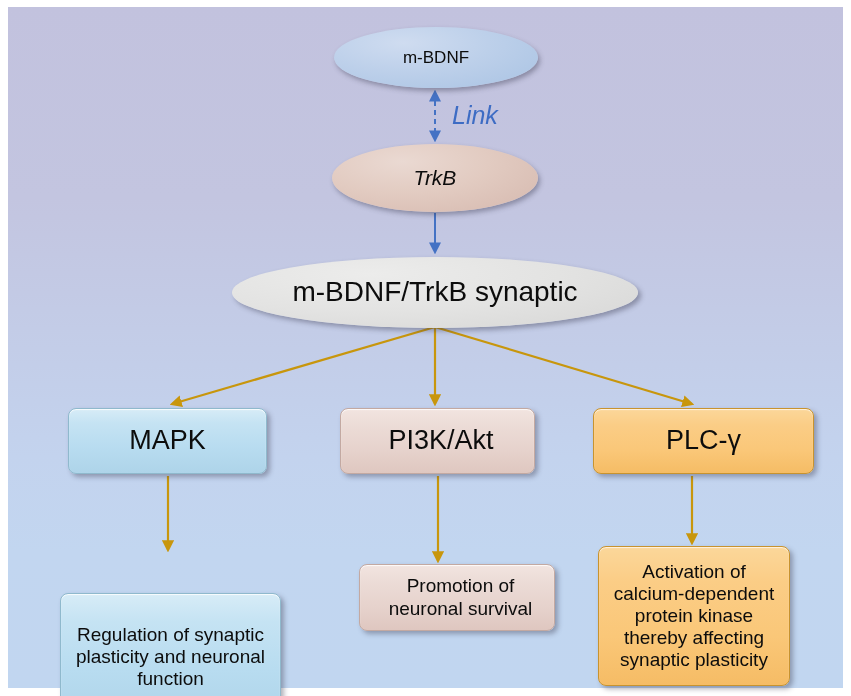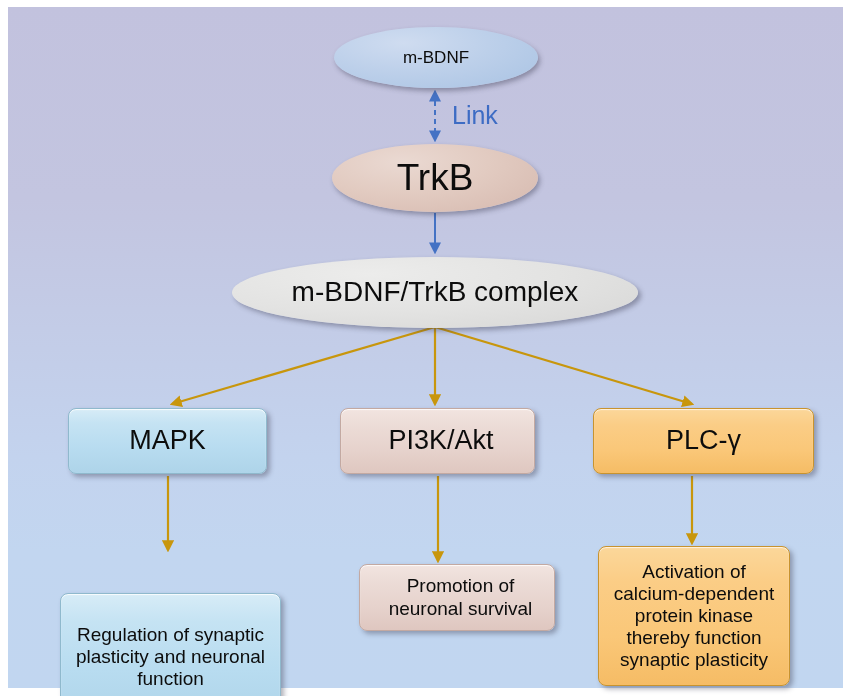--- a/index.html
+++ b/index.html
@@ -59,23 +59,24 @@
 
   #node-mbdnf {
     left: 334px; top: 27px; width: 204px; height: 61px;
     font-size: 17px;
     background: radial-gradient(ellipse at 34% 26%, #cfdcf0 0%, #bdd0ea 45%, #a9c3e3 100%);
     box-shadow: 2px 3px 5px rgba(60,60,80,0.42);
   }
 
   #node-trkb {
     left: 332px; top: 144px; width: 206px; height: 68px;
-    font-size: 37px;
+    font-size: 21px;
     background: radial-gradient(ellipse at 34% 26%, #ead9d2 0%, #e2cbc1 45%, #d5b8ae 100%);
     box-shadow: 2px 3px 5px rgba(60,60,80,0.42);
+    font-style: italic;
   }
 
   #node-complex {
     left: 232px; top: 257px; width: 406px; height: 71px;
     font-size: 28px;
     background: radial-gradient(ellipse at 34% 24%, #ececeb 0%, #e3e3e2 50%, #d6d6d5 100%);
     box-shadow: 3px 3px 5px rgba(60,60,80,0.42);
   }
 
   
@@ -110,20 +111,21 @@
 
   .multiline { white-space: pre-line; padding: 2px 6px; }
 
   
   #link-label {
     position: absolute;
     left: 452px;
     top: 101px;
     font-size: 25px;
     color: #3d6cc4;
+    font-style: italic;
   }
 </style>
 </head>
 <body>
 
 <div id="canvas">
 
   <div id="panel"></div>
 
   <svg id="svg-layer" viewBox="0 0 851 696" xmlns="http://www.w3.org/2000/svg">
@@ -156,21 +158,21 @@
 
   <div id="node-mbdnf" class="node ellipse">
     <span>m-BDNF</span>
   </div>
 
   <div id="node-trkb" class="node ellipse">
     <span>TrkB</span>
   </div>
 
   <div id="node-complex" class="node ellipse">
-    <span>m-BDNF/TrkB complex</span>
+    <span>m-BDNF/TrkB synaptic</span>
   </div>
 
   <div id="node-mapk" class="node box box-blue">
     <span>MAPK</span>
   </div>
 
   <div id="node-pi3k" class="node box box-pink">
     <span>PI3K/Akt</span>
   </div>
 
@@ -186,17 +188,17 @@
 
   <div id="node-out-pi3k" class="node box box-pink">
     <span class="multiline">Promotion of
 neuronal survival</span>
   </div>
 
   <div id="node-out-plc" class="node box box-orange">
     <span class="multiline">Activation of
 calcium-dependent
 protein kinase
-thereby function
+thereby affecting
 synaptic plasticity</span>
   </div>
 
 </div>
 
 </body></html>

